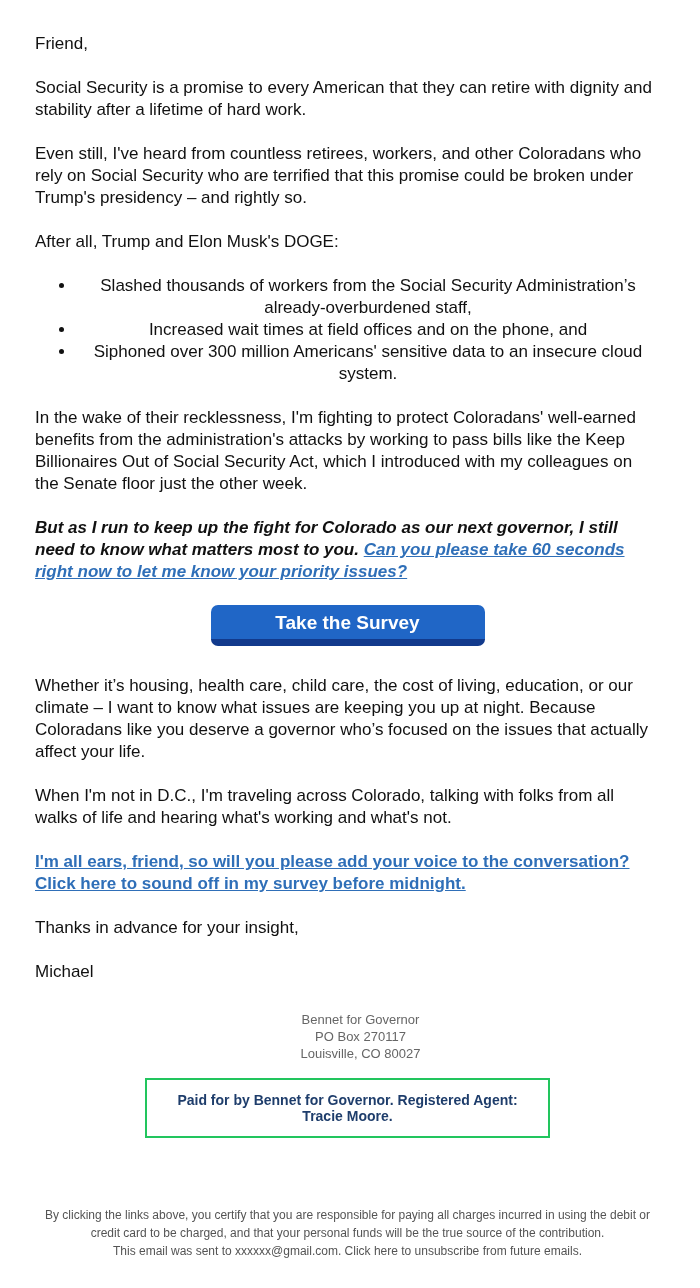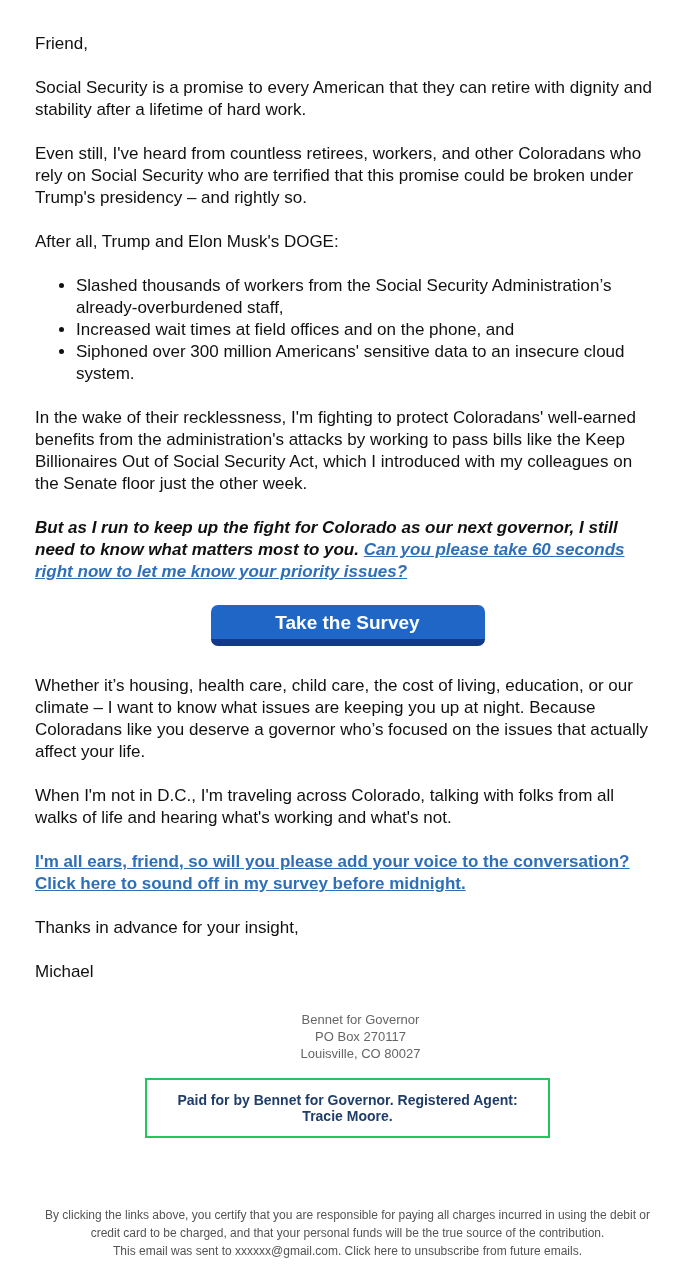--- a/index.html
+++ b/index.html
@@ -29,20 +29,21 @@
     font-style: italic;
   }
   ul.doge-list {
     margin: 12px 0 22px 0;
     padding: 0 0 0 41px;
     list-style-type: disc;
   }
   ul.doge-list li {
     margin: 0;
     padding: 0;
+    text-align: center;
   }
   a.inline-link {
     color: #2f6fb8;
     font-weight: bold;
     text-decoration: underline;
     cursor: pointer;
   }
   .button-row {
     text-align: center;
     margin: 17px 0 29px 0;

